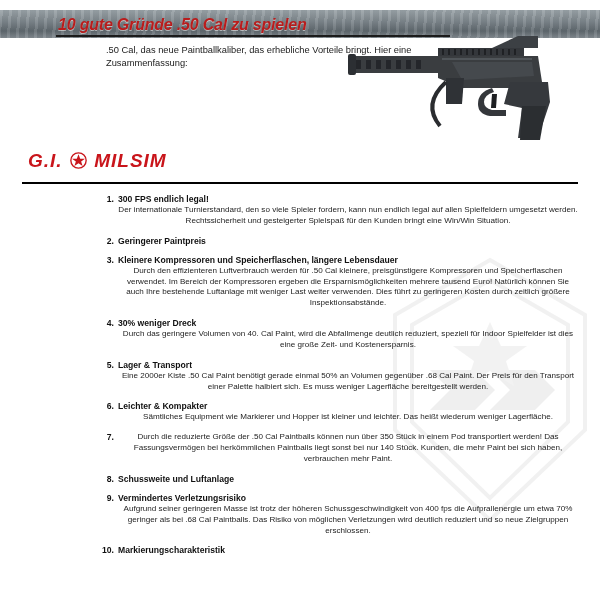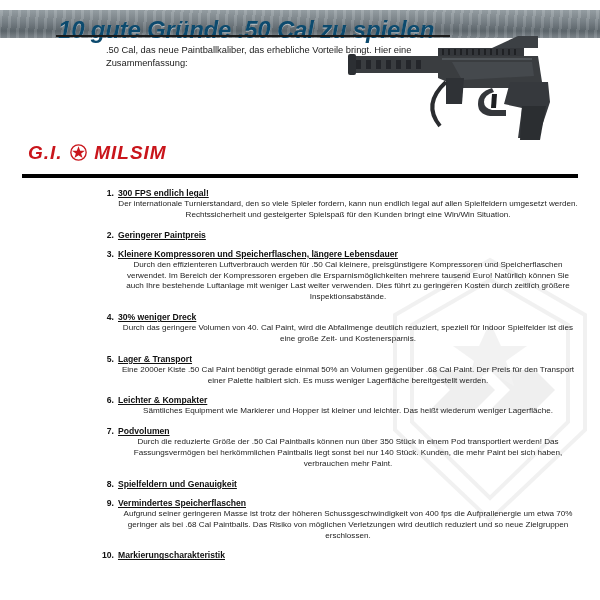--- a/index.html
+++ b/index.html
@@ -54,24 +54,24 @@
     content:"";
     position:absolute;
     left:0; right:0; top:0; bottom:0;
     background:
       repeating-linear-gradient(95deg, rgba(255,255,255,0.10) 0px, rgba(255,255,255,0.10) 3px, rgba(0,0,0,0.04) 3px, rgba(0,0,0,0.04) 9px);
   }
   .doc-title {
     position: absolute;
     left: 58px;
     top: 6px;
-    font-size: 24px;
+    font-size: 16px;
     font-weight: bold;
     font-style: italic;
-    color: #0c4a6e;
+    color: #b91c1c;
     letter-spacing: -0.2px;
     white-space: nowrap;
     text-shadow: 0 1px 0 rgba(255,255,255,0.5);
   }
   .title-underline {
     position: absolute;
     left: 56px;
     right: 150px;
     top: 25px;
     height: 2px;
@@ -97,23 +97,23 @@
     position: absolute;
     right: 6px;
     top: -12px;
     width: 230px;
     height: 118px;
   }
 
   
   .logo-bar {
     position: relative;
-    margin-top: 4px;
+    margin-top: 12px;
     height: 34px;
-    border-bottom: 4px solid #000000;
+    border-bottom: 2px solid #000000;
   }
   .logo-text {
     position: absolute;
     left: 6px;
     top: 2px;
     font-size: 19px;
     font-weight: bold;
     font-style: italic;
     color: #c9151b;
     letter-spacing: 1px;
@@ -143,21 +143,20 @@
     text-align: right;
     font-size: 8.6px;
     font-weight: bold;
     color: #111;
   }
   .reason-head {
     font-size: 8.6px;
     font-weight: bold;
     color: #111;
     margin-bottom: 1px;
-    text-decoration: underline;
   }
   .reason-body {
     font-size: 8.1px;
     line-height: 1.34;
     color: #232323;
     text-align: center;
   }
 </style>
 </head>
 <body>
@@ -275,30 +274,29 @@
       <div class="reason-head">Lager &amp; Transport</div>
       <div class="reason-body">Eine 2000er Kiste .50 Cal Paint benötigt gerade einmal 50% an Volumen gegenüber .68 Cal Paint. Der Preis für den Transport einer Palette halbiert sich. Es muss weniger Lagerfläche bereitgestellt werden.</div>
     </li>
     <li class="reason">
       <span class="reason-num">6.</span>
       <div class="reason-head">Leichter &amp; Kompakter</div>
       <div class="reason-body">Sämtliches Equipment wie Markierer und Hopper ist kleiner und leichter. Das heißt wiederum weniger Lagerfläche.</div>
     </li>
     <li class="reason">
       <span class="reason-num">7.</span>
-      <div class="reason-head">Podvolumen</div>
       <div class="reason-body">Durch die reduzierte Größe der .50 Cal Paintballs können nun über 350 Stück in einem Pod transportiert werden! Das Fassungsvermögen bei herkömmlichen Paintballs liegt sonst bei nur 140 Stück. Kunden, die mehr Paint bei sich haben, verbrauchen mehr Paint.</div>
     </li>
     <li class="reason">
       <span class="reason-num">8.</span>
-      <div class="reason-head">Spielfeldern und Genauigkeit</div>
+      <div class="reason-head">Schussweite und Luftanlage</div>
     </li>
     <li class="reason">
       <span class="reason-num">9.</span>
-      <div class="reason-head">Vermindertes Speicherflaschen</div>
+      <div class="reason-head">Vermindertes Verletzungsrisiko</div>
       <div class="reason-body">Aufgrund seiner geringeren Masse ist trotz der höheren Schussgeschwindigkeit von 400 fps die Aufprallenergie um etwa 70% geringer als bei .68 Cal Paintballs. Das Risiko von möglichen Verletzungen wird deutlich reduziert und so neue Zielgruppen erschlossen.</div>
     </li>
     <li class="reason">
       <span class="reason-num">10.</span>
       <div class="reason-head">Markierungscharakteristik</div>
 
     </li>
   </ol>
 
 </div>

